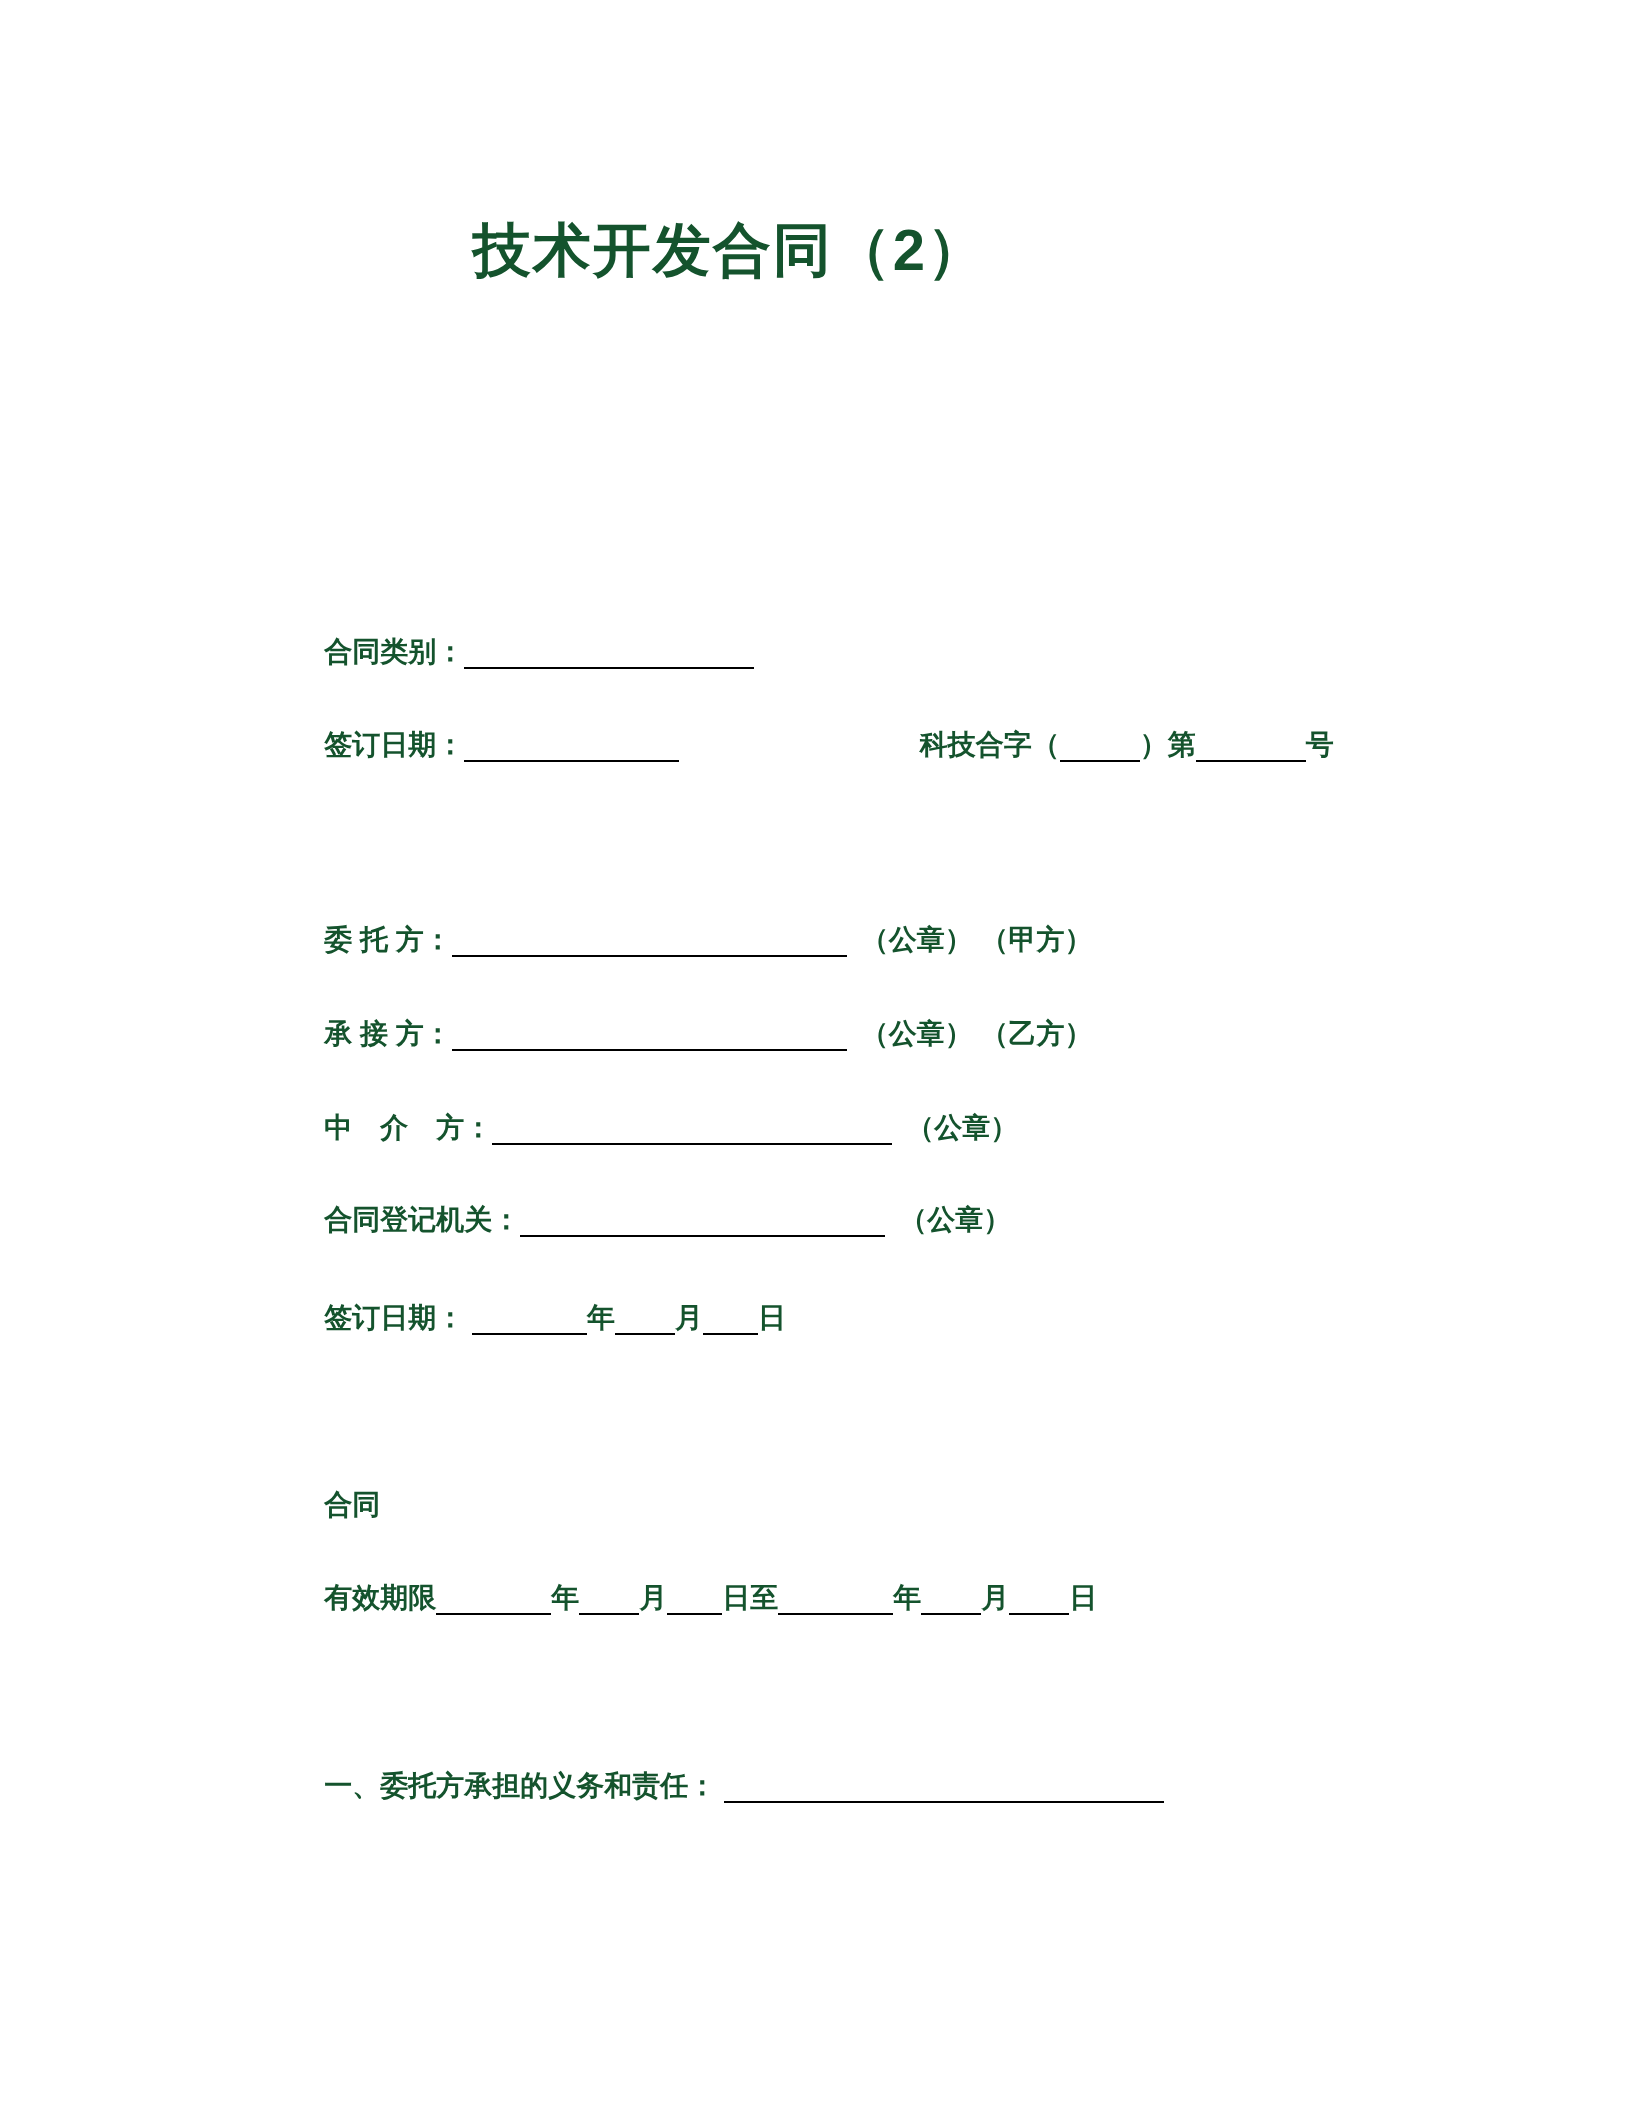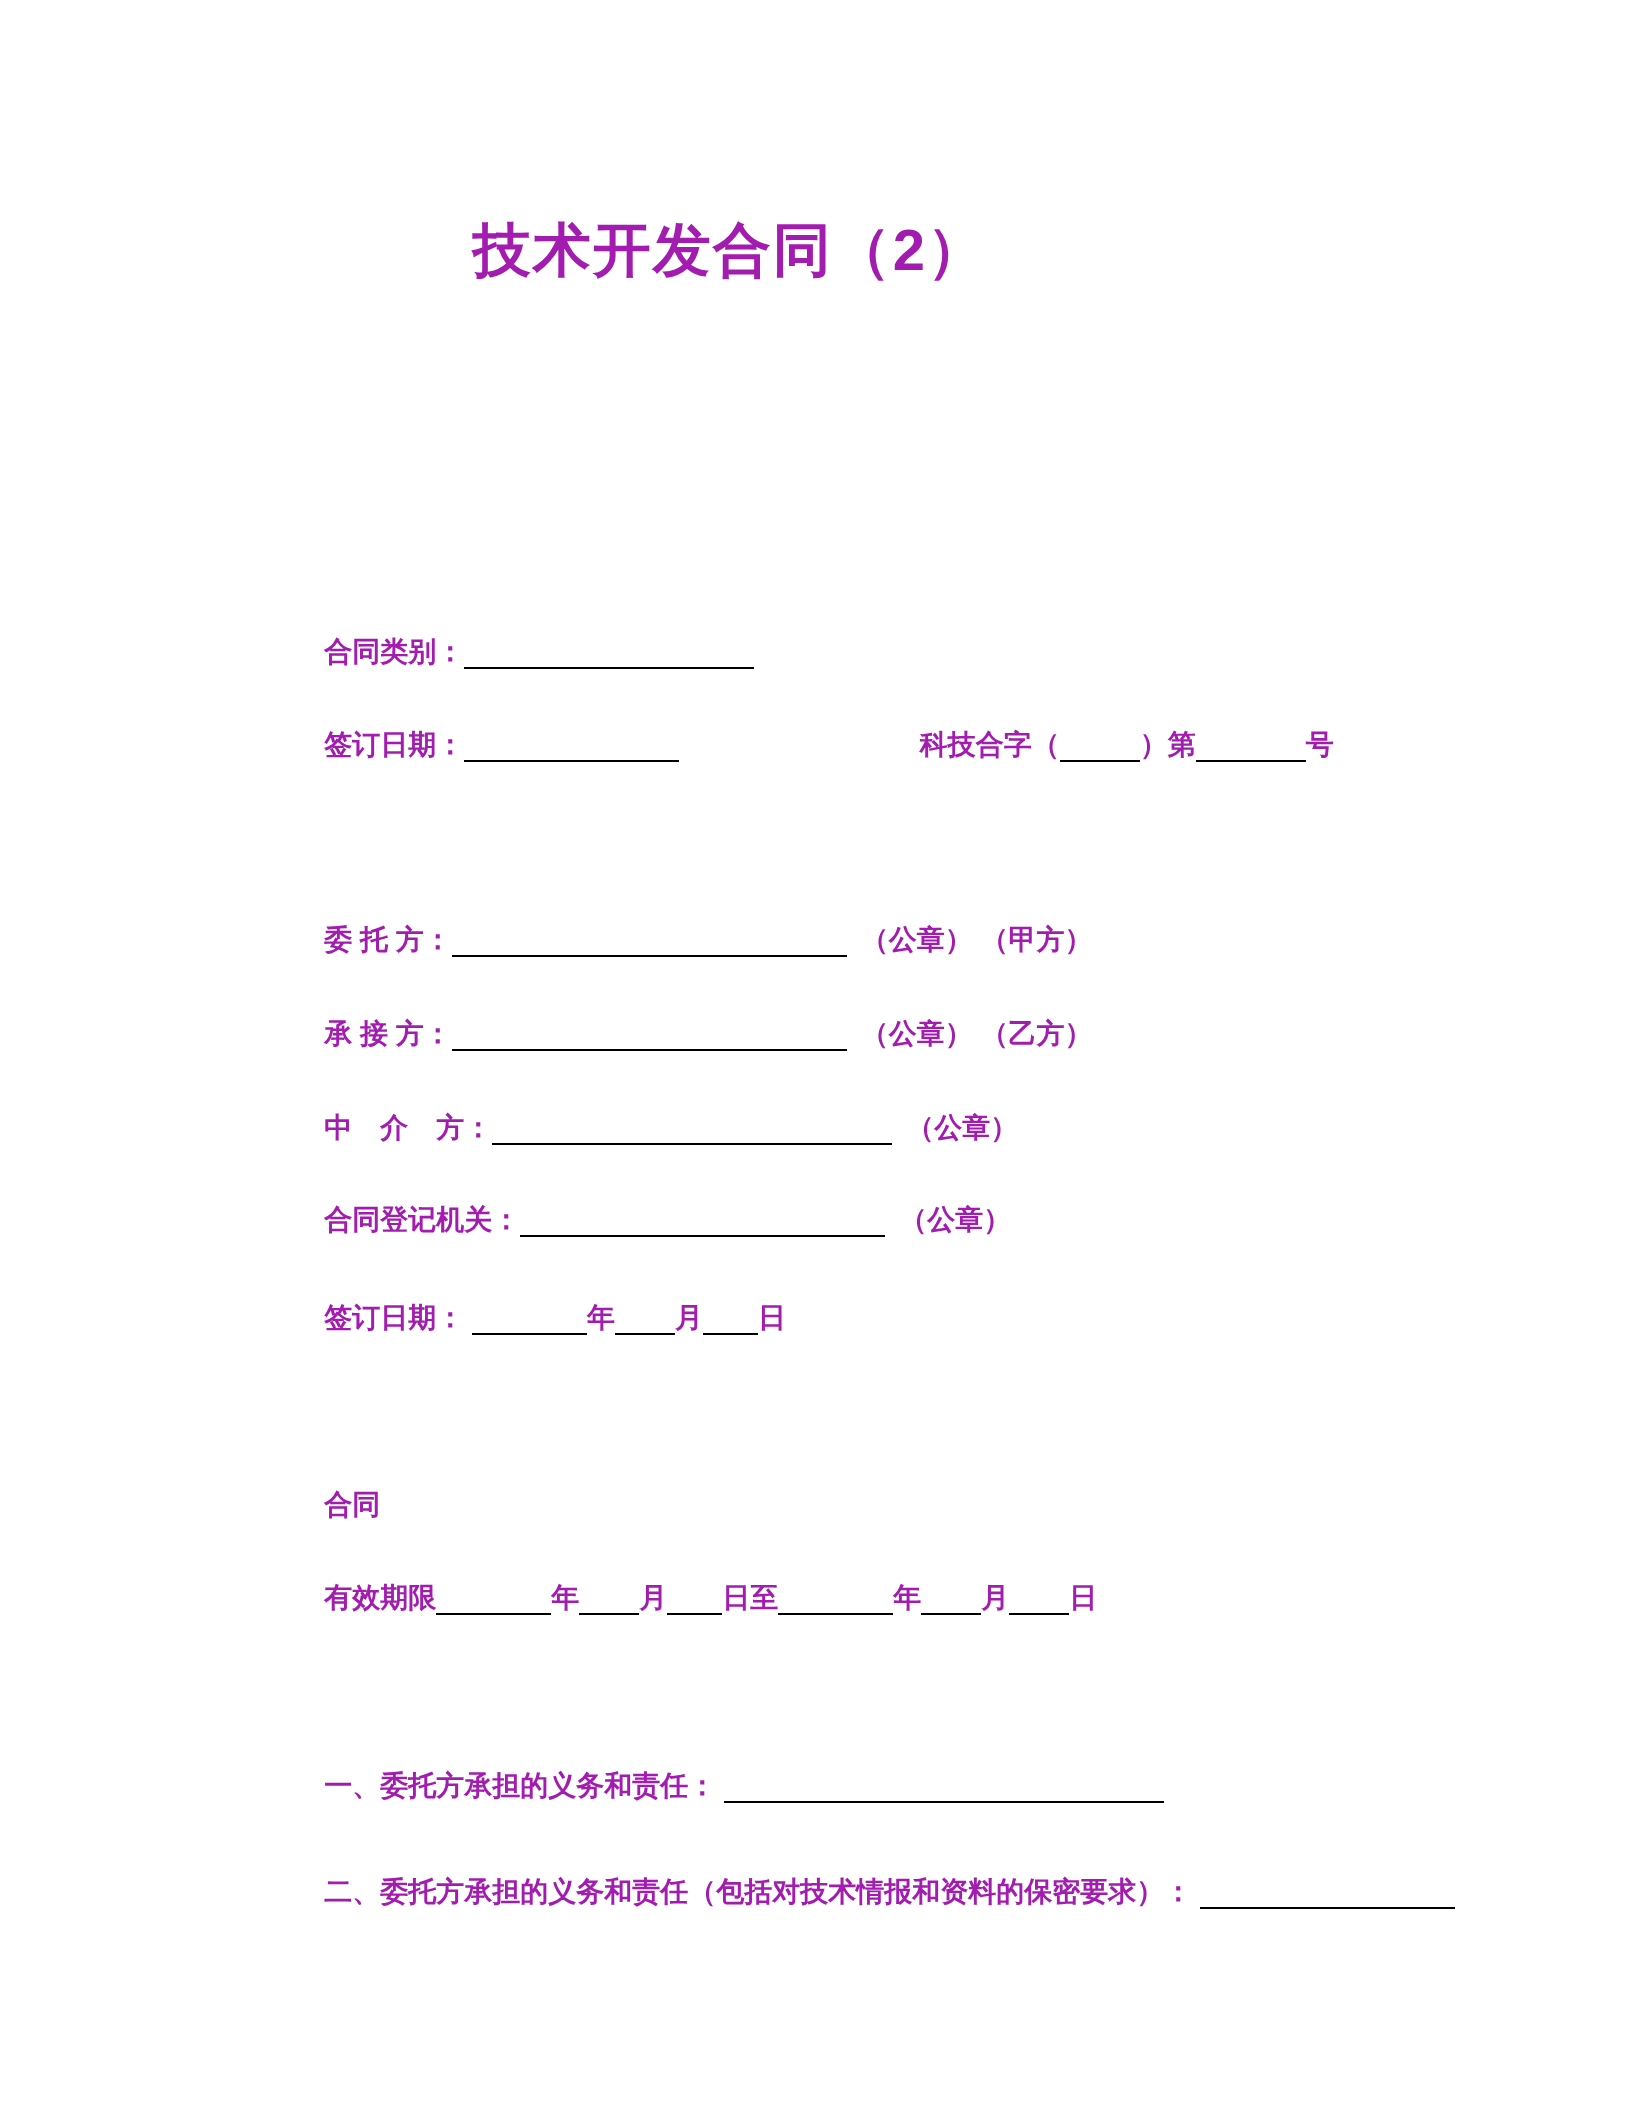--- a/index.html
+++ b/index.html
@@ -6,21 +6,21 @@
     margin: 0;
     padding: 0;
     background: #ffffff;
   }
   .page {
     position: relative;
     width: 1460px;
     height: 2112px;
     background: #ffffff;
     font-family: "Liberation Sans", sans-serif;
-    color: #a21caf;
+    color: #14532d;
     overflow: hidden;
   }
   .doc-title {
     position: absolute;
     top: 212px;
     left: 0;
     width: 100%;
     text-align: center;
     font-size: 58px;
     font-weight: 700;
@@ -106,17 +106,14 @@
   </div>
 
   <div class="row" style="top: 1538px;">
     <span>有效期限</span><span class="blank w115"></span><span>年</span><span class="blank w60"></span><span>月</span><span class="blank w55"></span><span>日至</span><span class="blank w115"></span><span>年</span><span class="blank w60"></span><span>月</span><span class="blank w60"></span><span>日</span>
   </div>
 
   <div class="row" style="top: 1726px;">
     <span>一、委托方承担的义务和责任： </span><span class="blank w440"></span>
   </div>
 
-  <div class="row" style="top: 1832px;">
-    <span>二、委托方承担的义务和责任（包括对技术情报和资料的保密要求）： </span><span class="blank w255"></span>
-  </div>
 
 </div>
 
 </body></html>

